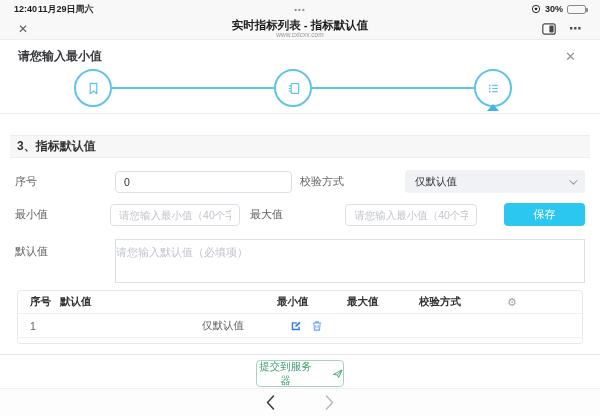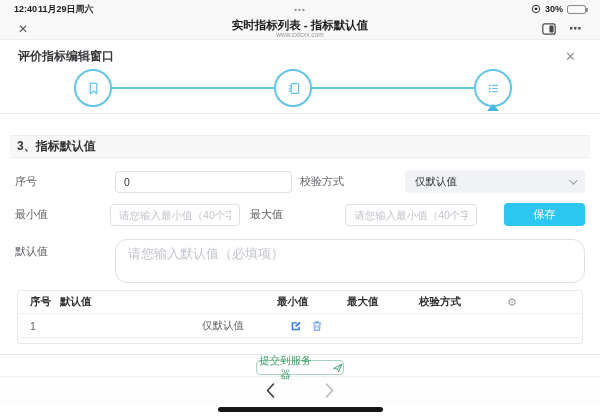--- a/index.html
+++ b/index.html
@@ -60,37 +60,37 @@
     font-size:10.5px; color:#303133; font-family:inherit; outline:none; background:#fff; }
   .f-input::placeholder, .f-textarea::placeholder { color:#c0c4cc; }
   .in-seq { width:177px; } .in-min { width:130px; } .in-max { width:132px; }
   .f-select { width:180px; height:23px; background:#f0f2f5; border-radius:4px;
     display:flex; align-items:center; justify-content:space-between; padding:0 10px;
     font-size:10.5px; color:#303133; }
   .chev-down { width:6px; height:6px; border-right:1.4px solid #909399; border-bottom:1.4px solid #909399;
     transform:rotate(45deg) translateY(-2px); }
   .btn-save { margin-left:27px; width:85px; height:23px; background:#2cc7f0; border:none;
     border-radius:4px; color:#fff; font-size:11px; font-family:inherit; }
-  .f-textarea { width:470px; height:44px; border:1px solid #dcdfe6; border-radius:12px;
-    padding:5px 12px; font-size:13px; font-family:inherit; resize:none; outline:none; }
+  .f-textarea { width:470px; height:44px; border:1px solid #dcdfe6; border-radius:0;
+    padding:5px 0; font-size:11px; font-family:inherit; resize:none; outline:none; }
   .lbl-top { padding-top:5px; }
   
   .table-box { margin:7px 17px 0; border:1px solid #e7e9ee; border-radius:4px; padding-bottom:5px; }
   .t-head, .t-row { display:flex; align-items:center; border-bottom:1px solid #eef0f3; }
   .t-head { height:23px; font-size:10.5px; font-weight:700; color:#303133; }
   .t-row { height:24px; font-size:10.5px; color:#606266; }
   .c-seq { width:42px; padding-left:12px; } .c-def { width:217px; }
   .c-min { width:70px; } .c-max { width:72px; } .c-val { width:88px; } .c-ops { flex:1; display:flex; gap:9px; align-items:center; }
   .gear { color:#9aa0a6; font-size:11px; font-weight:400; }
   
   .footer-sep { margin-top:10px; border-top:1px solid #e8e8ea; }
   .footer-btns { display:flex; justify-content:center; gap:12px; padding-top:5px; }
   .btn-prev { width:85px; height:21px; background:#fff; border:1px solid #a6dff0; border-radius:4px;
     color:#53c4e6; font-size:10.5px; font-family:inherit; }
-  .btn-submit { width:88px; height:15px; background:#fff; border:1px solid #a8d4bd; border-radius:4px;
+  .btn-submit { width:88px; height:27px; background:#fff; border:1px solid #a8d4bd; border-radius:4px;
     color:#3f9e6e; font-size:10.5px; font-family:inherit; display:flex; align-items:center;
     justify-content:space-between; gap:18px; }
   
   .bottom-nav { margin-top:1px; height:28px; background:#fdfdfe; border-top:1px solid #f0f0f2;
     display:flex; align-items:center; justify-content:center; gap:48px; }
   .home-bar { width:165px; height:5px; background:#17171a; border-radius:3px; margin:3px auto 0; }
 </style>
 </head>
 <body>
 
@@ -123,21 +123,21 @@
       <svg width="14" height="12" viewBox="0 0 14 12">
           <rect x="0.8" y="0.8" width="12.4" height="10.4" rx="2" fill="none" stroke="#48484a" stroke-width="1.2"></rect>
           <rect x="7.4" y="2.6" width="4.2" height="6.8" rx="0.8" fill="#48484a"></rect>
         </svg>
     </span>
     <span class="bb-more">⋯</span>
   </div>
 </div>
 
 <div class="modal-header">
-  <span class="mh-title">评价指标编辑窗口</span>
+  <span class="mh-title">请您输入最小值</span>
   <span class="mh-close">✕</span>
 </div>
 
 <div class="stepper">
   <div class="step-line" style="left:112px; width:162px;"></div>
   <div class="step-line" style="left:312px; width:162px;"></div>
   <div class="step-circle" style="left:74px;">
     <span style="display:flex;">
       <svg width="15" height="15" viewBox="0 0 16 16">
           <path d="M4.5 2.5h7v11l-3.5-2.8-3.5 2.8z" fill="none" stroke="#5fc4e8" stroke-width="1.3" stroke-linejoin="round"></path>

